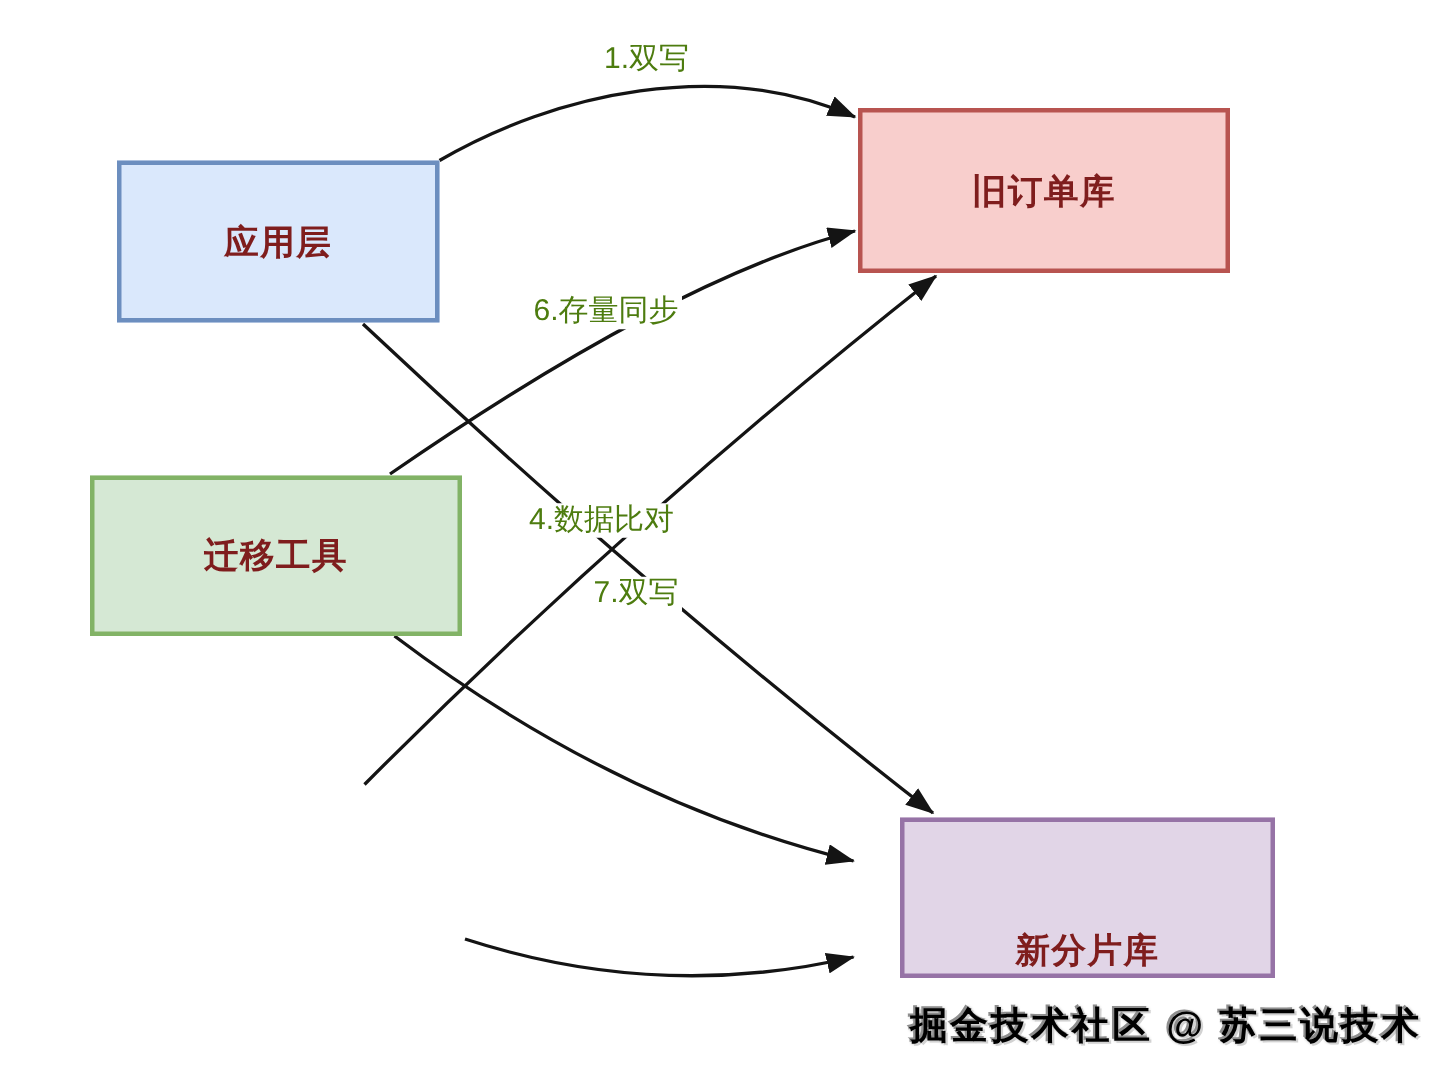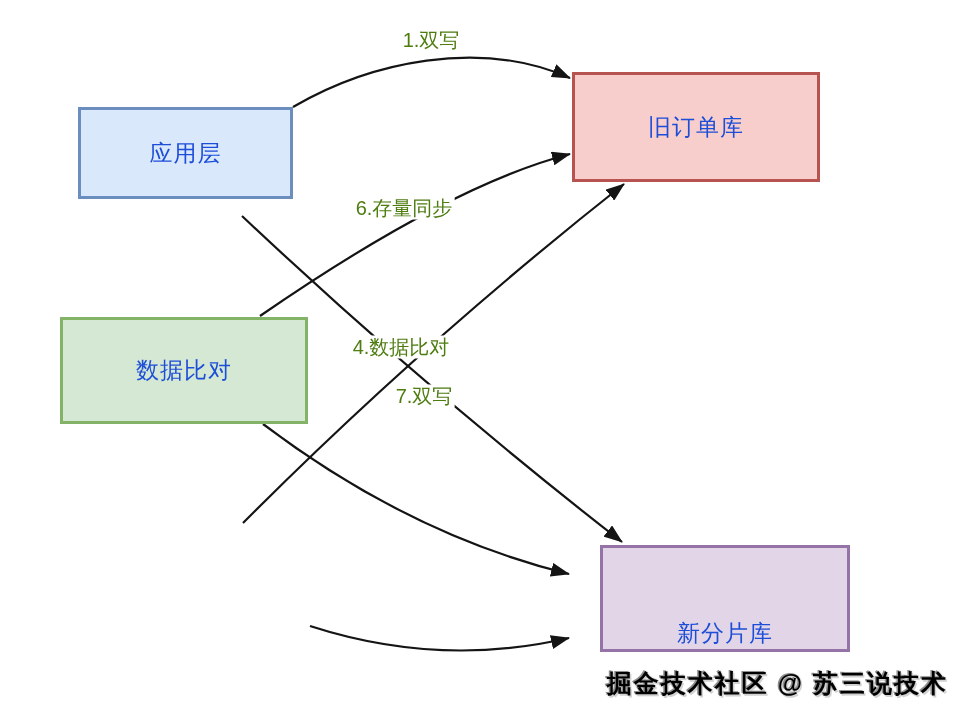--- a/index.html
+++ b/index.html
@@ -20,26 +20,27 @@
   }
   .edge {
     fill: none;
     stroke: #141414;
     stroke-width: 2.2px;
   }
   .node {
     position: absolute;
     display: flex; align-items: center; justify-content: center;
     border: 3px solid #000;
-    color: #1d4ed8;
+    color: #7f1d1d;
     font-size: 23px;
     letter-spacing: 1px;
     text-align: center;
+    font-weight: bold;
   }
-  .node-app        { left: 78px;  top: 107px; width: 215px; height: 92px; }
+  .node-app        { left: 78px;  top: 107px; width: 215px; height: 108px; }
   .node-migration  { left: 60px;  top: 317px; width: 248px; height: 107px; }
   .node-validation { left: 60px;  top: 522px; width: 250px; height: 106px; }
   .node-old-db     { left: 572px; top: 72px;  width: 248px; height: 110px; }
   .node-new-db     { left: 600px; top: 545px; width: 250px; height: 107px; align-items: flex-end; }
   .edge-label {
     position: absolute;
     transform: translate(-50%, -50%);
     background: #ffffff;
     color: #4d7c0f;
     font-size: 20px;
@@ -82,21 +83,21 @@
     <path class="edge" d="M 242 216 Q 430 393, 622 542" marker-end="url(#arrowhead)"></path>
     <path class="edge" d="M 263 424 Q 410 535, 569 574" marker-end="url(#arrowhead)"></path>
     <path class="edge" d="M 310 626 Q 440 668, 569 638" marker-end="url(#arrowhead)"></path>
   </svg>
 
   <div class="node node-app" style="background: rgb(218, 232, 252); border-color: rgb(108, 142, 191);">
     <span>应用层</span>
   </div>
 
   <div class="node node-migration" style="background: rgb(213, 232, 212); border-color: rgb(130, 179, 102);">
-    <span>数据比对</span>
+    <span>迁移工具</span>
   </div>
 
 
   <div class="node node-old-db" style="background: rgb(248, 206, 204); border-color: rgb(184, 84, 80);">
     <span>旧订单库</span>
   </div>
 
   <div class="node node-new-db" style="background: rgb(225, 213, 231); border-color: rgb(150, 115, 166);">
     <span>新分片库</span>
   </div>

